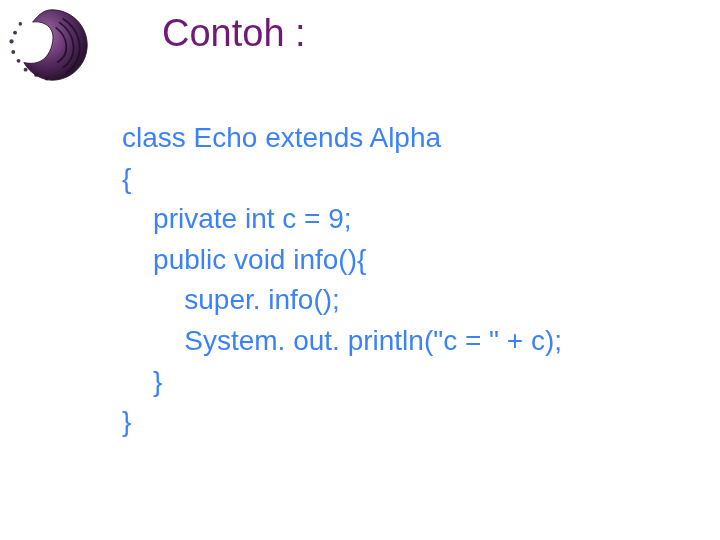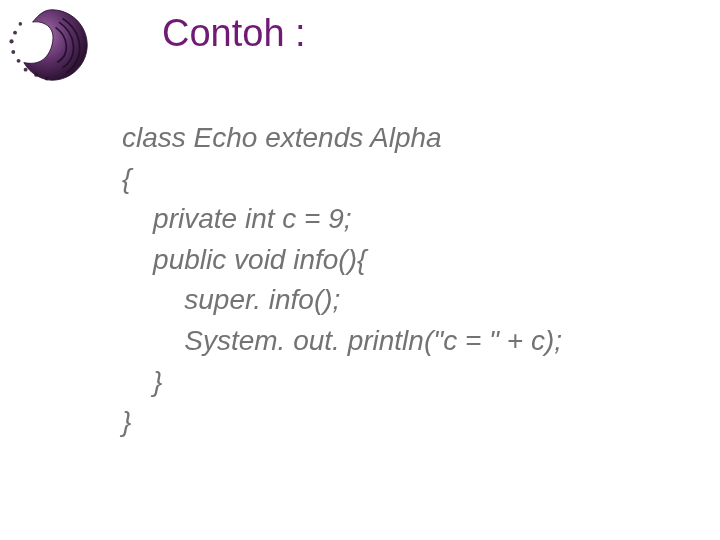--- a/index.html
+++ b/index.html
@@ -25,25 +25,24 @@
     font-size: 38px;
     color: #701a75;
     font-weight: normal;
     margin-left: 40px;
   }
   .code-block {
     position: absolute;
     top: 118px;
     left: 122px;
     font-size: 28px;
-    color: #737373;
+    color: #3b82f6;
     line-height: 1.45;
     white-space: pre;
     font-family: Arial, Helvetica, sans-serif;
-    font-style: italic;
   }
 </style>
 </head>
 <body>
 
 <div class="logo">
   <svg viewBox="0 0 100 88" width="88" height="78">
     <defs>
       <radialGradient id="g1" cx="35%" cy="35%" r="65%">
         <stop offset="0%" stop-color="#a06aa8"></stop>

